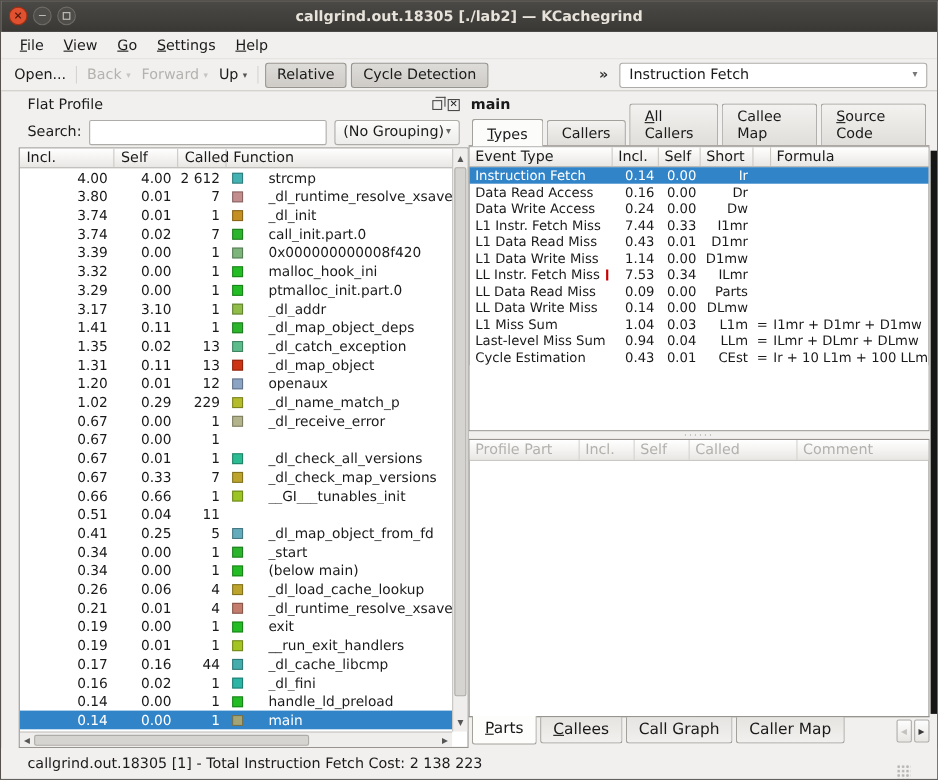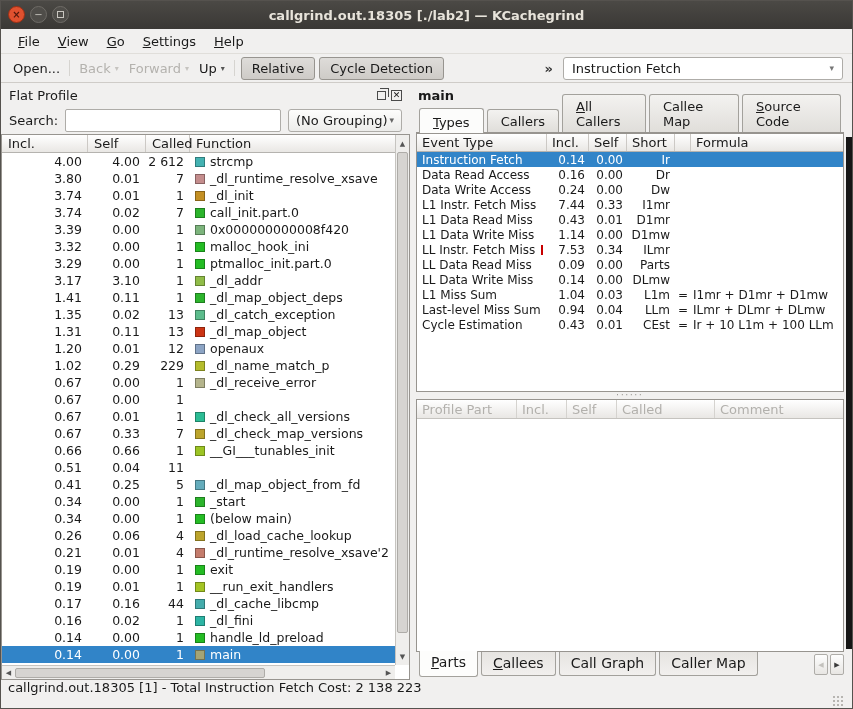--- a/index.html
+++ b/index.html
@@ -36,21 +36,21 @@
   .tsep { width:1px; height:16px; background:#d6d4d0; margin:0 4px; }
   .toggle-btn { padding:3px 10px; margin:0 2px; background:linear-gradient(#dedcd9,#cecbc7);
                 border:1px solid #97948f; border-radius:3px; }
   .tspacer { flex:1; }
   .overflow { font-weight:bold; color:#333; margin-right:10px; }
   .combo { height:23px; width:280px; background:#fff; border:1px solid #aeaca8; border-radius:3px;
            display:flex; align-items:center; padding:0 8px; margin-right:2px; }
   .combo .dd { margin-left:auto; font-size:9px; color:#777; }
 
   
-  .content { position:absolute; top:83px; bottom:28px; left:0; right:0; display:flex; }
+  .content { position:absolute; top:83px; bottom:28px; left:0; right:0; display:flex;padding-left:16px; }
   .left-panel { width:409px; display:flex; flex-direction:column; }
   .vsplit { width:6px; }
   .right-panel { flex:1; display:flex; flex-direction:column; padding:0 8px 0 0; }
 
   
   .fp-header { height:22px; display:flex; align-items:center; padding:0 8px; }
   .fp-icons { margin-left:auto; display:flex; gap:5px; align-items:center; }
   .icon-float { width:9px; height:9px; border:1px solid #4a4a4a; position:relative; background:#f1f0ef; }
   .icon-float::before { content:''; position:absolute; left:2px; top:-4px; width:8px; height:8px;
                         border:1px solid #4a4a4a; border-left:none; border-bottom:none; }
@@ -67,21 +67,21 @@
   .fp-table { flex:1; border:1px solid #97948f; background:#fff; position:relative;
               display:flex; flex-direction:column; overflow:hidden; }
   .thead { height:18px; display:flex; background:linear-gradient(#ffffff,#e9e7e4);
            border-bottom:1px solid #b5b3af; padding-right:14px; font-size:13px; }
   .hc { padding:0 6px; border-right:1px solid #ccc9c5; display:flex; align-items:center; }
   .hc.incl { width:86px; } .hc.self { width:58px; } .hc.called { width:44px; } .hc.func { flex:1; border-right:none; }
   .rows { flex:1; overflow:hidden; padding-right:14px; }
   .frow { height:17px; display:flex; align-items:center; font-size:12.5px; }
   .c-num { text-align:right; padding-right:6px; }
   .c-incl { width:86px; } .c-self { width:58px; } .c-called { width:44px; }
-  .c-func { flex:1; display:flex; align-items:center; gap:5px; padding-left:5px; overflow:hidden; white-space:nowrap; }
+  .c-func { flex:1; display:flex; align-items:center; gap:23px; padding-left:5px; overflow:hidden; white-space:nowrap; }
   .chip { width:10px; height:10px; flex:none; border:1px solid rgba(0,0,0,.3); }
   .frow.selected { background:#3184c8; color:#fff; }
 
   .vscroll { position:absolute; top:0; right:0; bottom:14px; width:14px; background:#efeeec;
              border-left:1px solid #c6c4c0; }
   .vs-up,.vs-down { position:absolute; left:0; right:0; height:15px; display:flex; align-items:center;
              justify-content:center; font-size:7px; color:#555; }
   .vs-up { top:1px; } .vs-down { bottom:1px; }
   .vs-thumb { position:absolute; left:1px; right:1px; top:17px; bottom:32px;
               background:#d6d4d1; border:1px solid #aeaca8; border-radius:2px; }
@@ -133,21 +133,21 @@
           border:1px solid #a3a19c; border-top:none; border-radius:0 0 3px 3px; font-size:14px; }
   .btab.active { background:#fdfdfc; position:relative; top:-1px; padding-bottom:6px; }
   .tab-scrollers { margin-left:auto; display:flex; gap:2px; padding-top:2px; }
   .tsc { width:14px; height:21px; border:1px solid #aeaca8; border-radius:2px;
          background:linear-gradient(#fdfdfd,#e8e6e3); display:flex; align-items:center;
          justify-content:center; font-size:7px; color:#3a3a3a; }
   .tsc.disabled { color:#c3c1bd; }
 
   
   .statusbar { position:absolute; left:0; right:0; bottom:0; height:28px; display:flex;
-               padding:0 7px; background:#f1f0ef; }
+               align-items:center; padding:0 24px; background:#f1f0ef; }
   .grip { width:13px; height:13px; margin-left:auto; align-self:flex-end;
           background:radial-gradient(circle,#b7b5b1 1px,transparent 1.4px); background-size:4px 4px; }
 
   .right-edge { position:absolute; right:0; top:136px; height:512px; width:6px; background:#161616; }
 </style>
 </head>
 <body>
 
 <div class="window">
 

